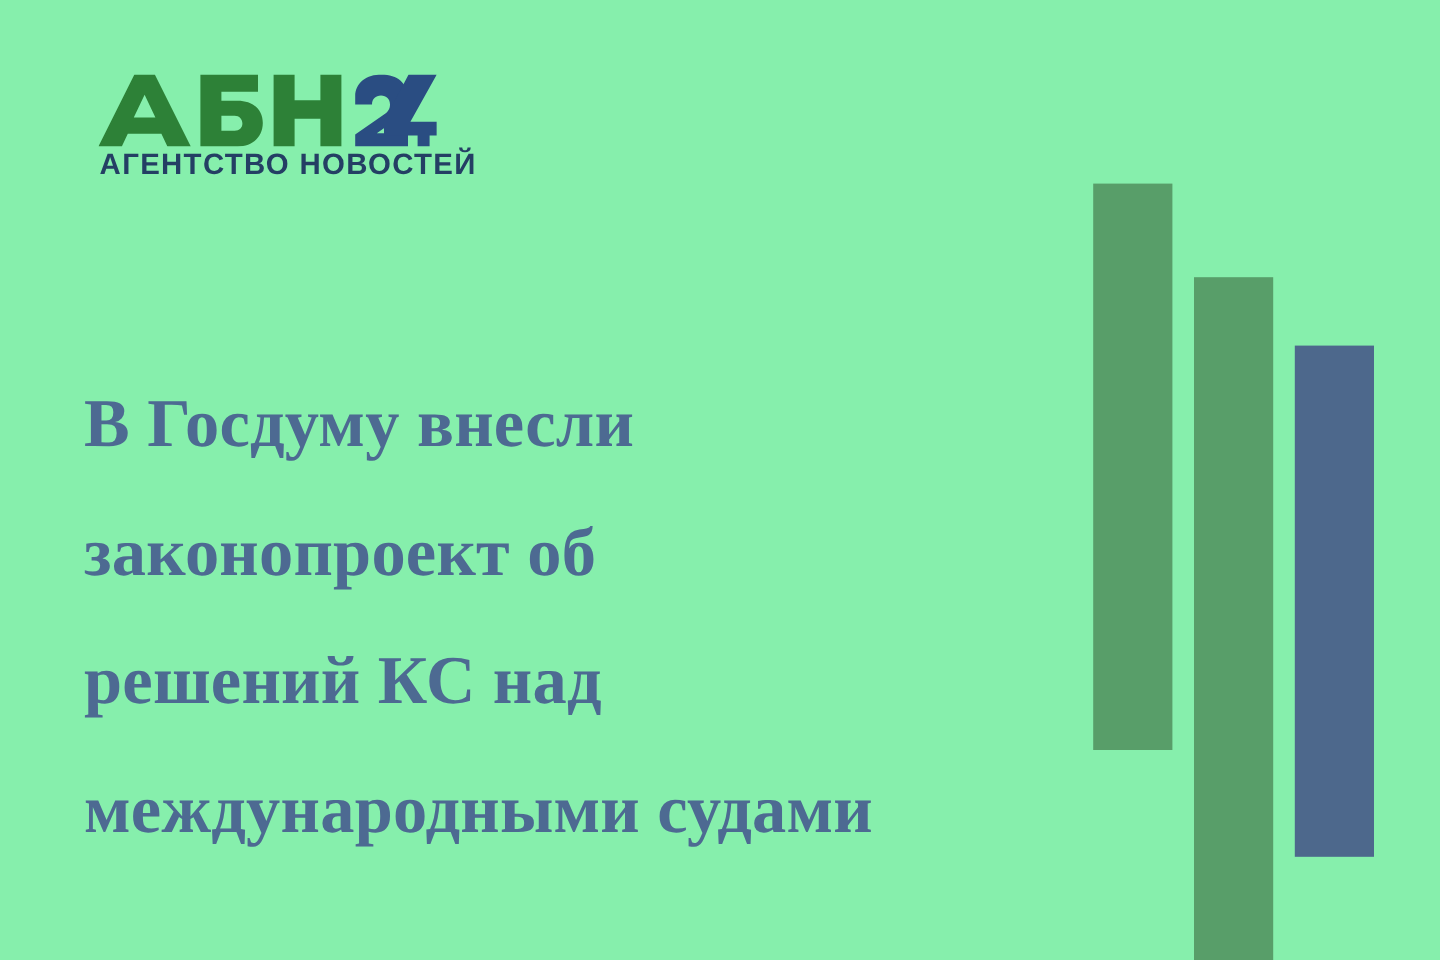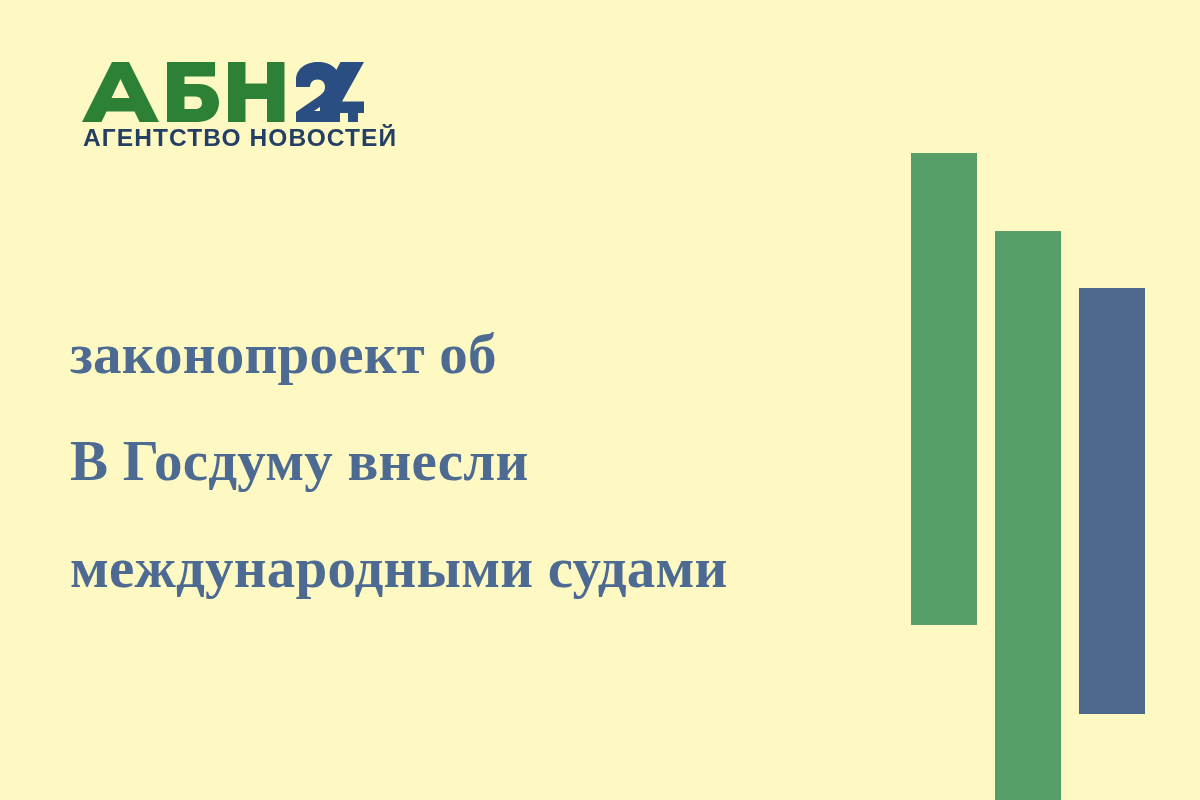--- a/index.html
+++ b/index.html
@@ -77,21 +77,21 @@
     height: 800px;
     pointer-events: none;
   }
   .bar {
     position: absolute;
   }
 </style>
 </head>
 <body>
 
-<div id="card" style="background: #fef9c3;">
+<div id="card" style="background: #86efac;">
 
   <div id="logo">
 
     <svg id="logo-wordmark" viewBox="0 0 282 60" aria-hidden="true">
 
       <path d="M30 0 H47 L77 60 H57.5 L52.5 49.5 H24.5 L19.5 60 H0 Z M38.5 17 L29.5 36 H47.5 Z" fill="#2d8137"></path>
 
       <path d="M85 0 H133 V14.5 H102.5 V22 H116 C129 22 137 29.5 137 40.5 C137 51.5 129 60 116 60 H85 Z
                M102.5 34.5 V47 H113.5 C117.5 47 120 44.5 120 41 C120 37.3 117.5 34.5 113.5 34.5 Z" fill="#2d8137"></path>
 
@@ -99,22 +99,23 @@
 
       <path d="M214 18 C214 7 223.5 0 236 0 C249 0 258 7.5 258 19.5 C258 28 253 34.5 243.5 41 L232 49 H258 V60 H214 V50 L238 33.5 C241.5 31 243 28.5 243 25 C243 20.5 240 17.5 235.5 17.5 C231 17.5 228 20.5 228 25 H214 Z" fill="#2a4d82"></path>
 
       <path d="M266 39.5 L288 0 H282 H264.5 L244 39 V51 H272 V60 H282 V51 H288 V39.5 Z" fill="#2a4d82" transform="translate(-6,0)"></path>
     </svg>
 
     <div id="logo-tagline" style="color: rgb(36, 63, 100);">АГЕНТСТВО НОВОСТЕЙ</div>
   </div>
 
   <h1 id="headline" style="color: rgb(77, 106, 146);">
+    <span class="hl-line">В Госдуму внесли</span>
     <span class="hl-line">законопроект об</span>
-    <span class="hl-line">В Госдуму внесли</span>
+    <span class="hl-line">решений КС над</span>
     <span class="hl-line">международными судами</span>
   </h1>
 
   <div id="bars">
     <div class="bar" style="left: 911px; top: 153px; width: 66px; height: 472px; background: rgb(88, 158, 105);"></div>
     <div class="bar" style="left: 995px; top: 231px; width: 66px; height: 569px; background: rgb(88, 158, 105);"></div>
     <div class="bar" style="left: 1079px; top: 288px; width: 66px; height: 426px; background: rgb(77, 104, 140);"></div>
   </div>
 
 </div>

